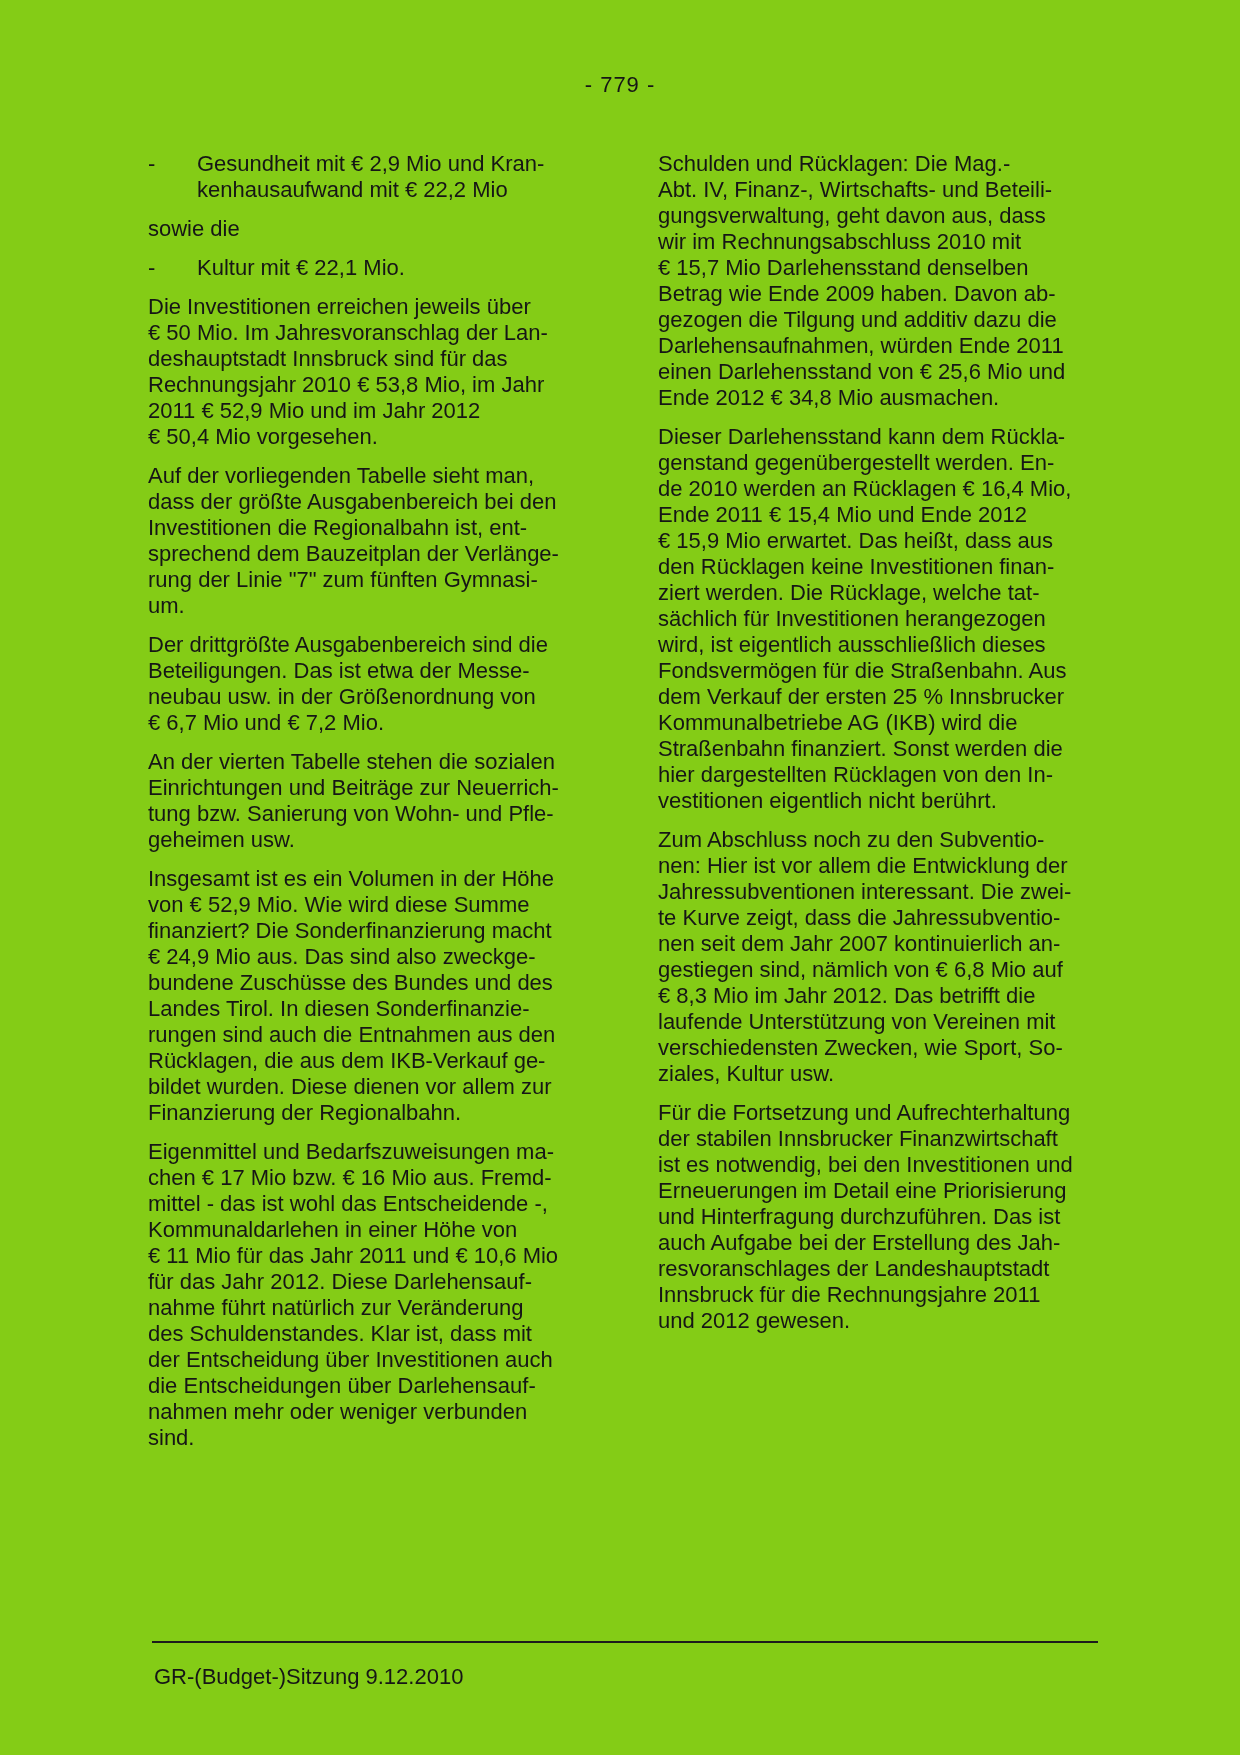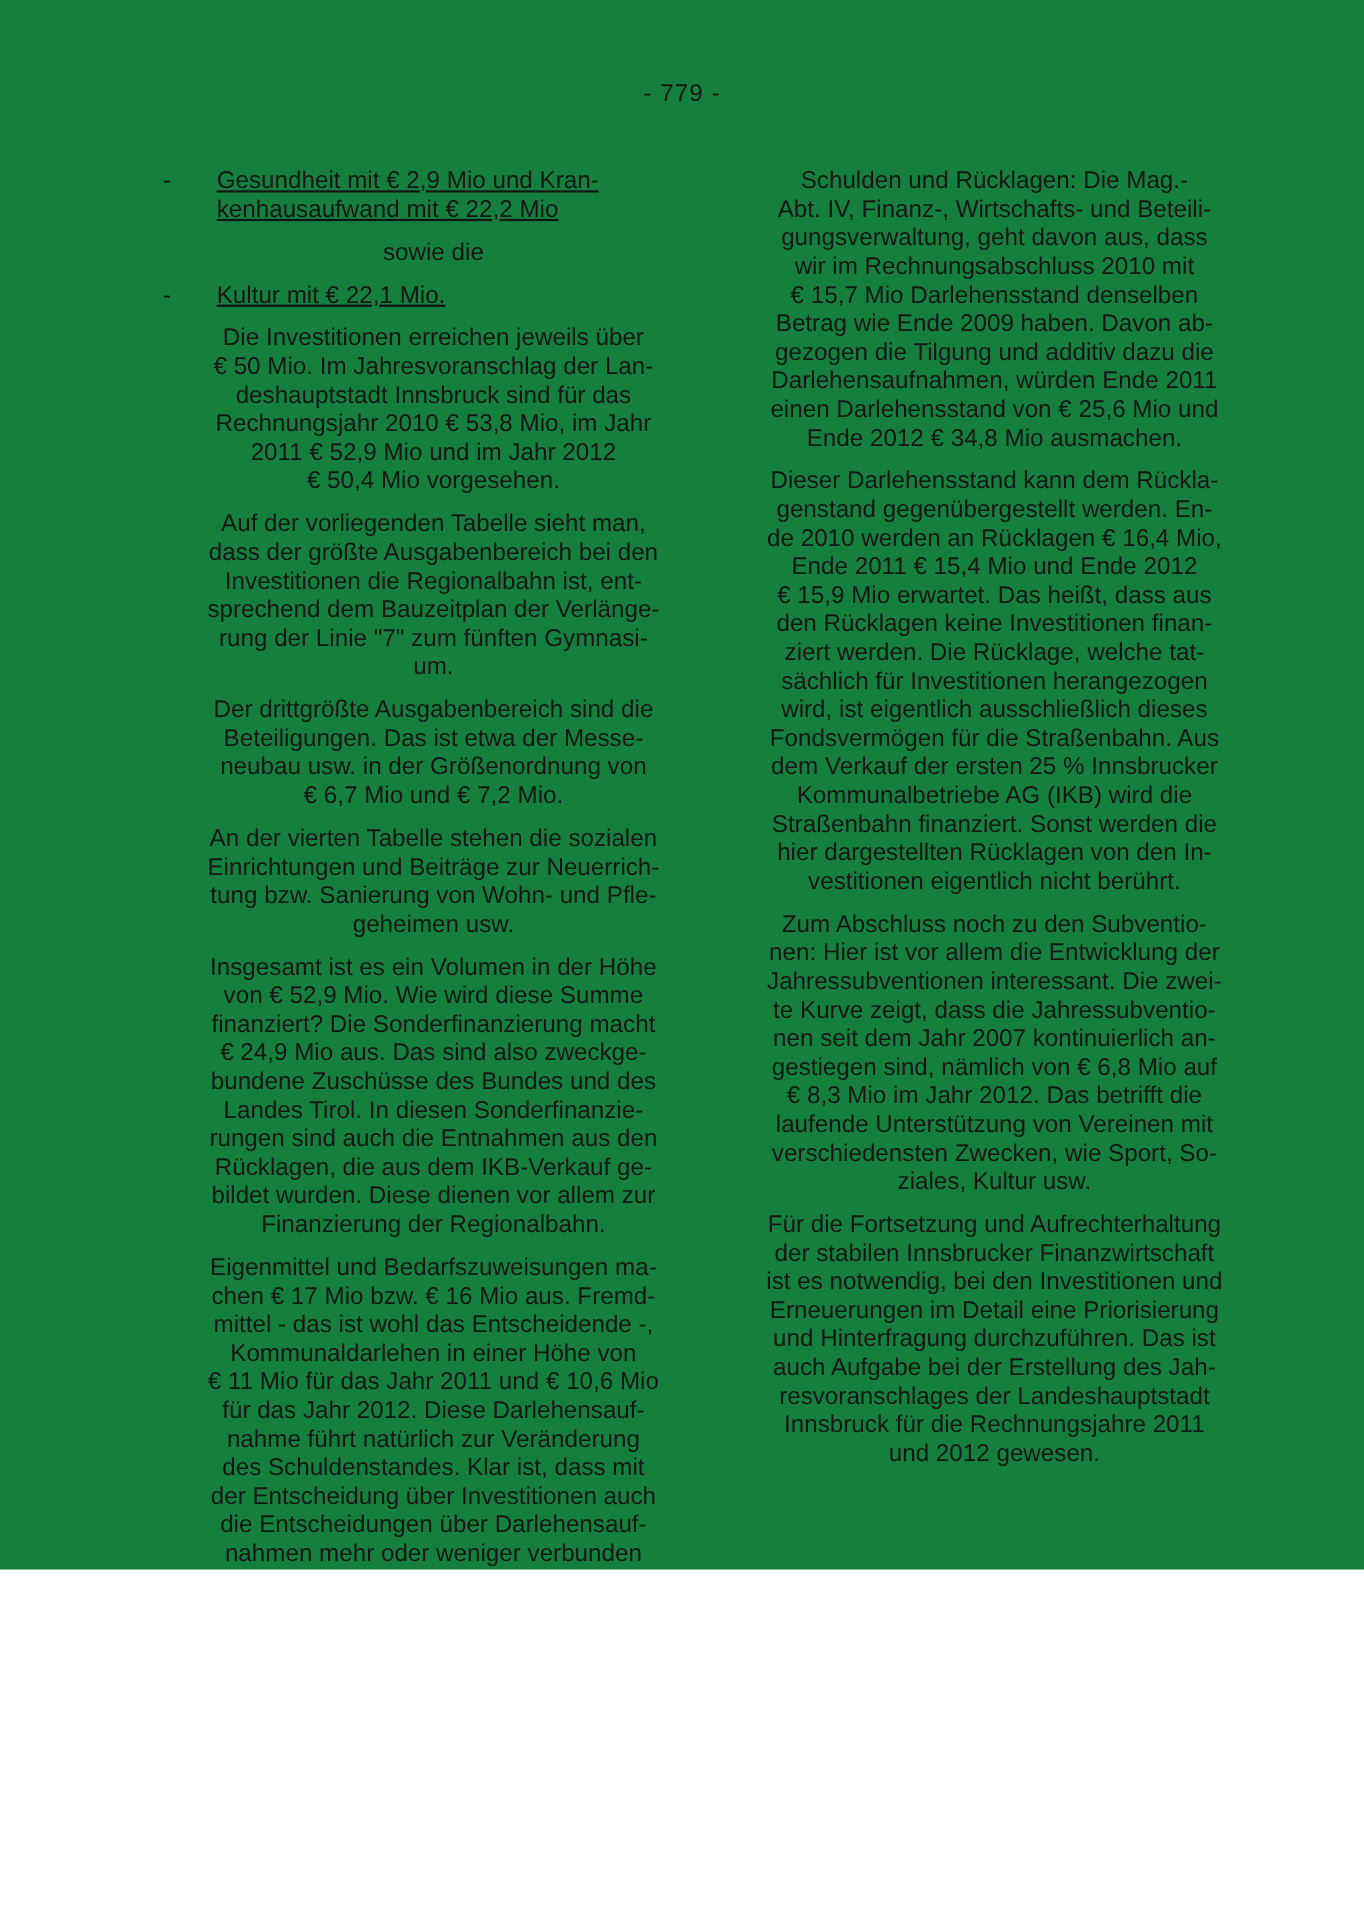--- a/index.html
+++ b/index.html
@@ -3,22 +3,22 @@
 <meta charset="utf-8">
 <style>
   html, body {
     margin: 0;
     padding: 0;
     background: #ffffff;
   }
   .page {
     position: relative;
     width: 1240px;
-    height: 1427px;
-    background: #15803d;
+    height: 1755px;
+    background: #84cc16;
     font-family: "Liberation Sans", "DejaVu Sans", sans-serif;
     font-size: 22px;
     line-height: 26px;
     color: #161616;
     overflow: hidden;
   }
   .page-number {
     position: absolute;
     top: 72px;
     left: 0;
@@ -29,33 +29,31 @@
   .column {
     position: absolute;
     top: 151px;
     width: 492px;
   }
   .column-left  { left: 148px; }
   .column-right { left: 658px; }
   .para {
     margin: 0 0 13px 0;
     white-space: pre-line;
-    text-align: center;
   }
   .bullet-item {
     display: flex;
     margin: 0 0 13px 0;
   }
   .bullet-marker {
     flex: 0 0 49px;
     width: 49px;
   }
   .bullet-text {
     white-space: pre-line;
-    text-decoration: underline;
   }
   .footer-rule {
     position: absolute;
     top: 1641px;
     left: 152px;
     width: 946px;
     height: 0;
     border: none;
     border-top: 2px solid #1c1c1c;
     margin: 0;

